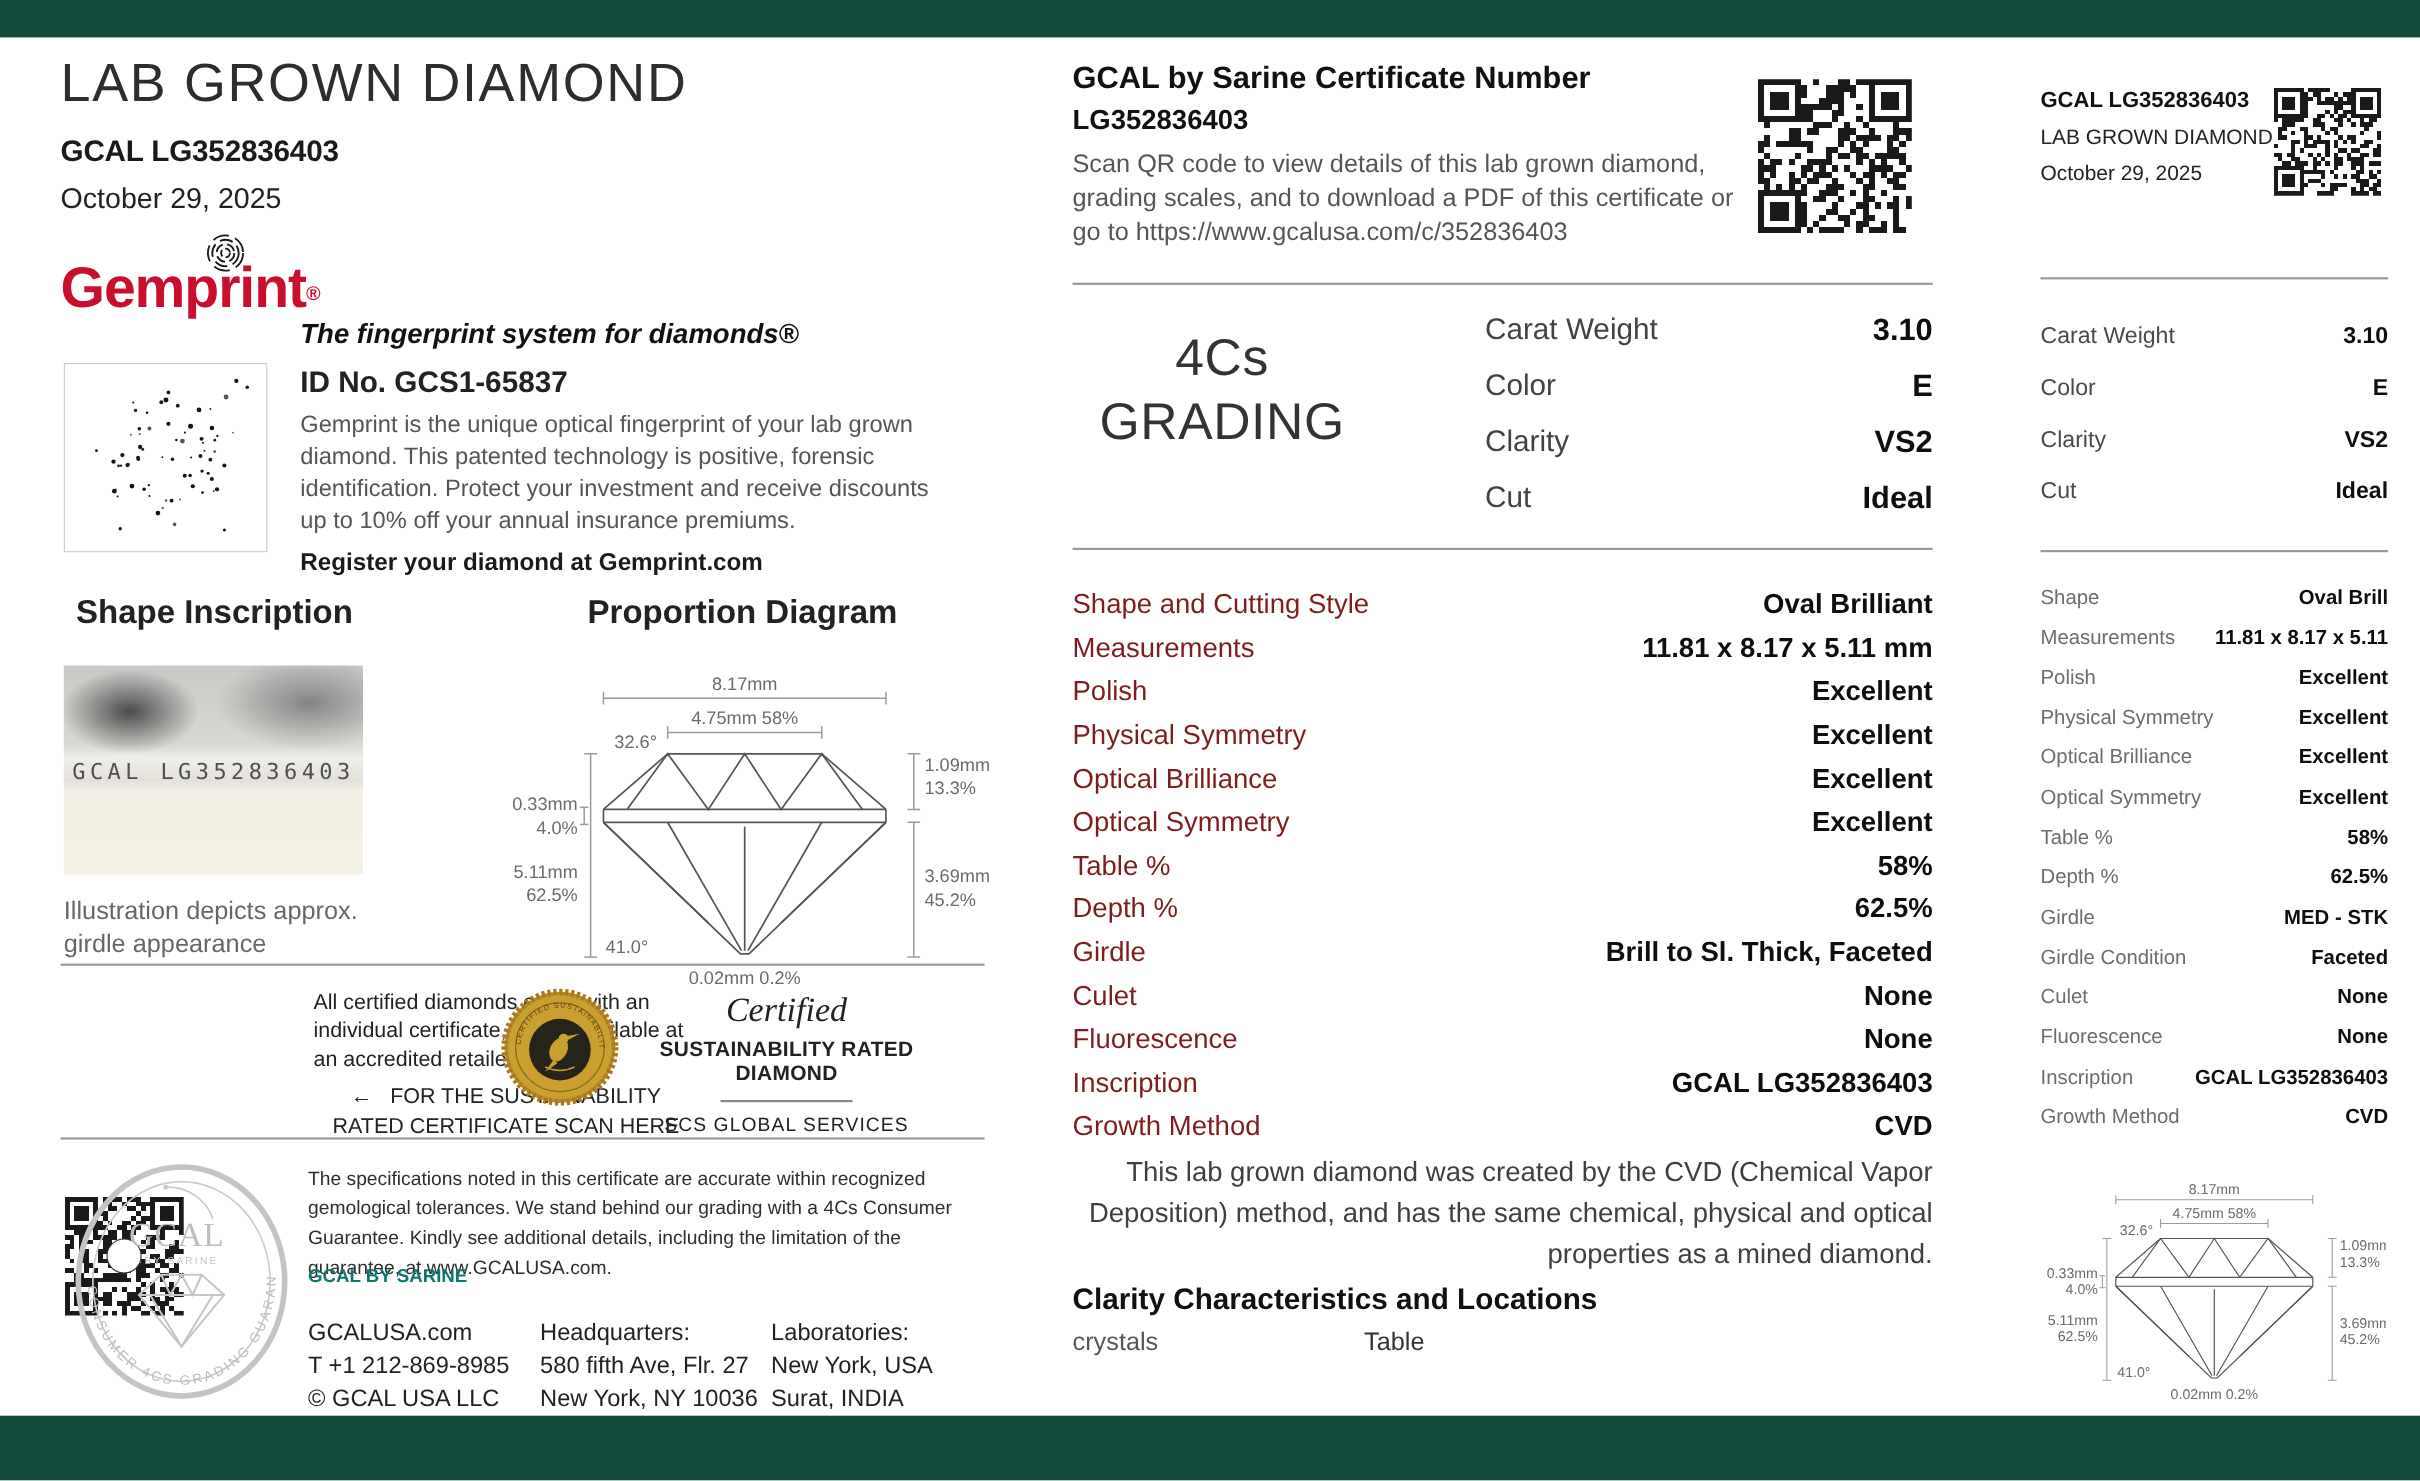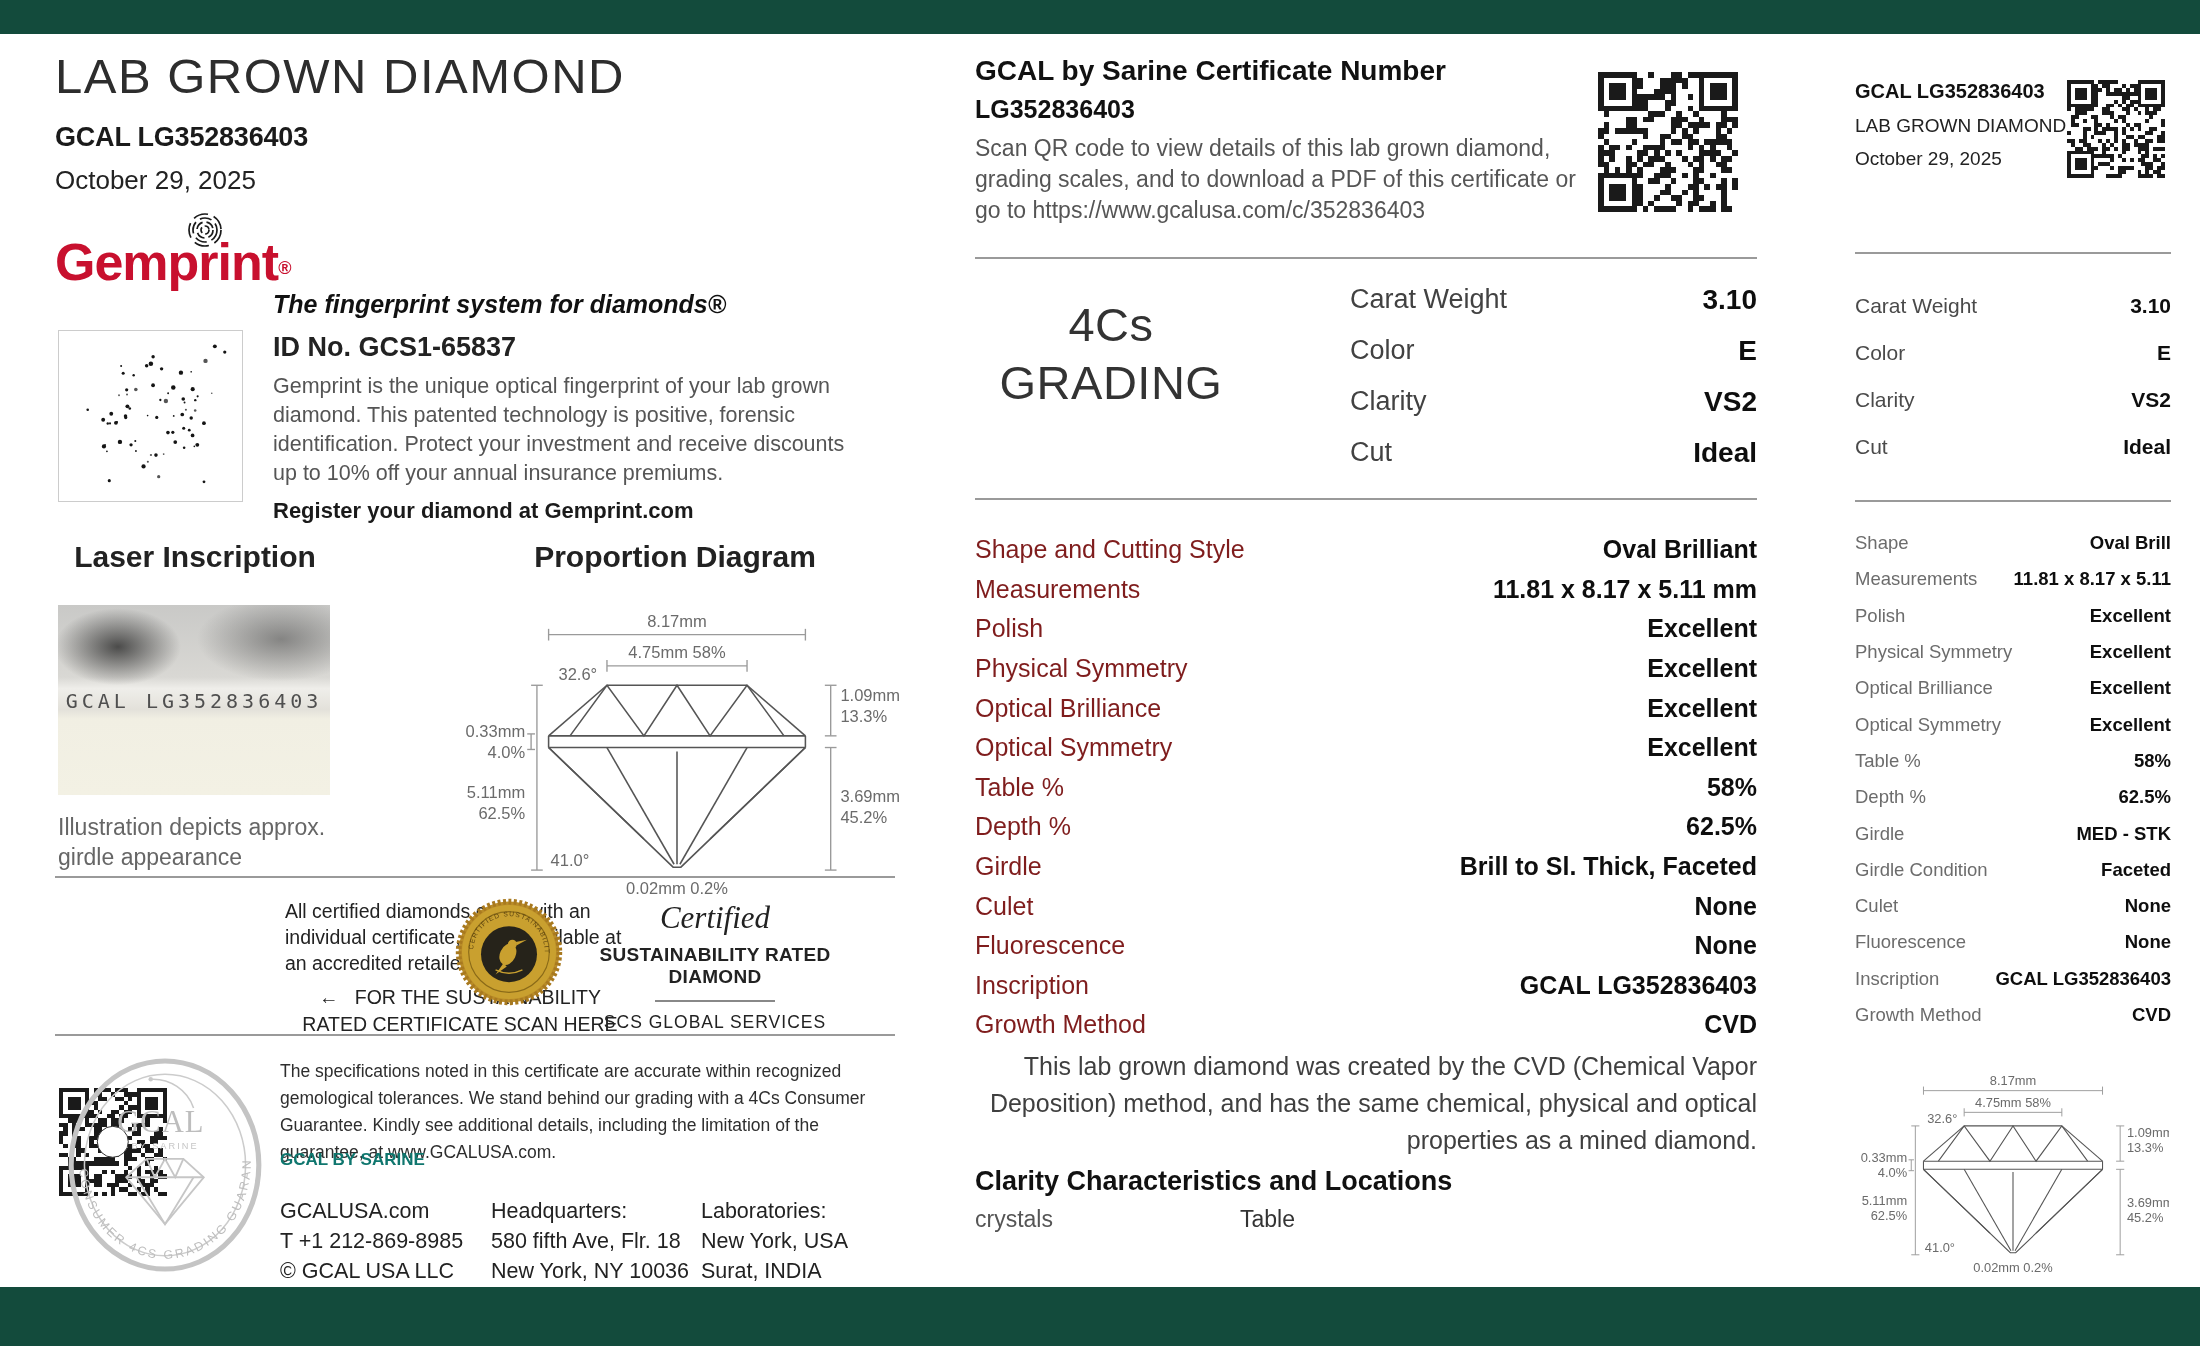--- a/index.html
+++ b/index.html
@@ -169,21 +169,21 @@
           <circle cx="106.87694765180349" cy="70.01581556677819" r="2.17" fill="#555"></circle>
           <circle cx="124.70487044751644" cy="97.25651600599289" r="1.54" fill="#151515"></circle>
           <circle cx="66.51874446868896" cy="85.05438575744628" r="1.77" fill="#151515"></circle>
         </svg>
     </div>
     <div class="abs gp-tag" style="top:290px;left:218px;">The fingerprint system for diamonds®</div>
     <div class="abs gp-id" style="top:332px;left:218px;">ID No. GCS1-65837</div>
     <div class="abs gp-body" style="top:372px;left:218px;">Gemprint is the unique optical fingerprint of your lab grown diamond. This patented technology is positive, forensic identification. Protect your investment and receive discounts up to 10% off your annual insurance premiums.</div>
     <div class="abs gp-reg-line" style="top:498px;left:218px;">Register your diamond at Gemprint.com</div>
 
-    <div class="abs sec-h" style="top:540px;left:0;width:280px;text-align:center;">Laser Inscription</div>
+    <div class="abs sec-h" style="top:540px;left:0;width:280px;text-align:center;">Shape Inscription</div>
     <div class="abs sec-h" style="top:540px;left:420px;width:400px;text-align:center;">Proportion Diagram</div>
 
     <div class="abs photo" style="top:605px;left:3px;">
       <div class="insc">GCAL LG352836403</div>
     </div>
     <div class="abs caption" style="top:812px;left:3px;">
       <div>Illustration depicts approx.</div>
       <div>girdle appearance</div>
     </div>
 
@@ -537,21 +537,21 @@
     </svg>
     <div class="abs disc" style="top:1058px;left:225px;">The specifications noted in this certificate are accurate within recognized gemological tolerances. We stand behind our grading with a 4Cs Consumer Guarantee. Kindly see additional details, including the limitation of the guarantee, at  www.GCALUSA.com.</div>
     <div class="abs brand" style="top:1150px;left:225px;">GCAL BY SARINE</div>
     <div class="abs contact" style="top:1196px;left:225px;width:200px;">
         <div>GCALUSA.com</div>
         <div>T +1 212-869-8985</div>
         <div>© GCAL USA LLC</div>
       </div>
     <div class="abs contact" style="top:1196px;left:436px;width:205px;">
         <div>Headquarters:</div>
-        <div>580 fifth Ave, Flr. 18</div>
+        <div>580 fifth Ave, Flr. 27</div>
         <div>New York, NY 10036</div>
       </div>
     <div class="abs contact" style="top:1196px;left:646px;width:200px;">
         <div>Laboratories:</div>
         <div>New York, USA</div>
         <div>Surat, INDIA</div>
       </div>
   </div>
 
   <div class="abs col-mid">

